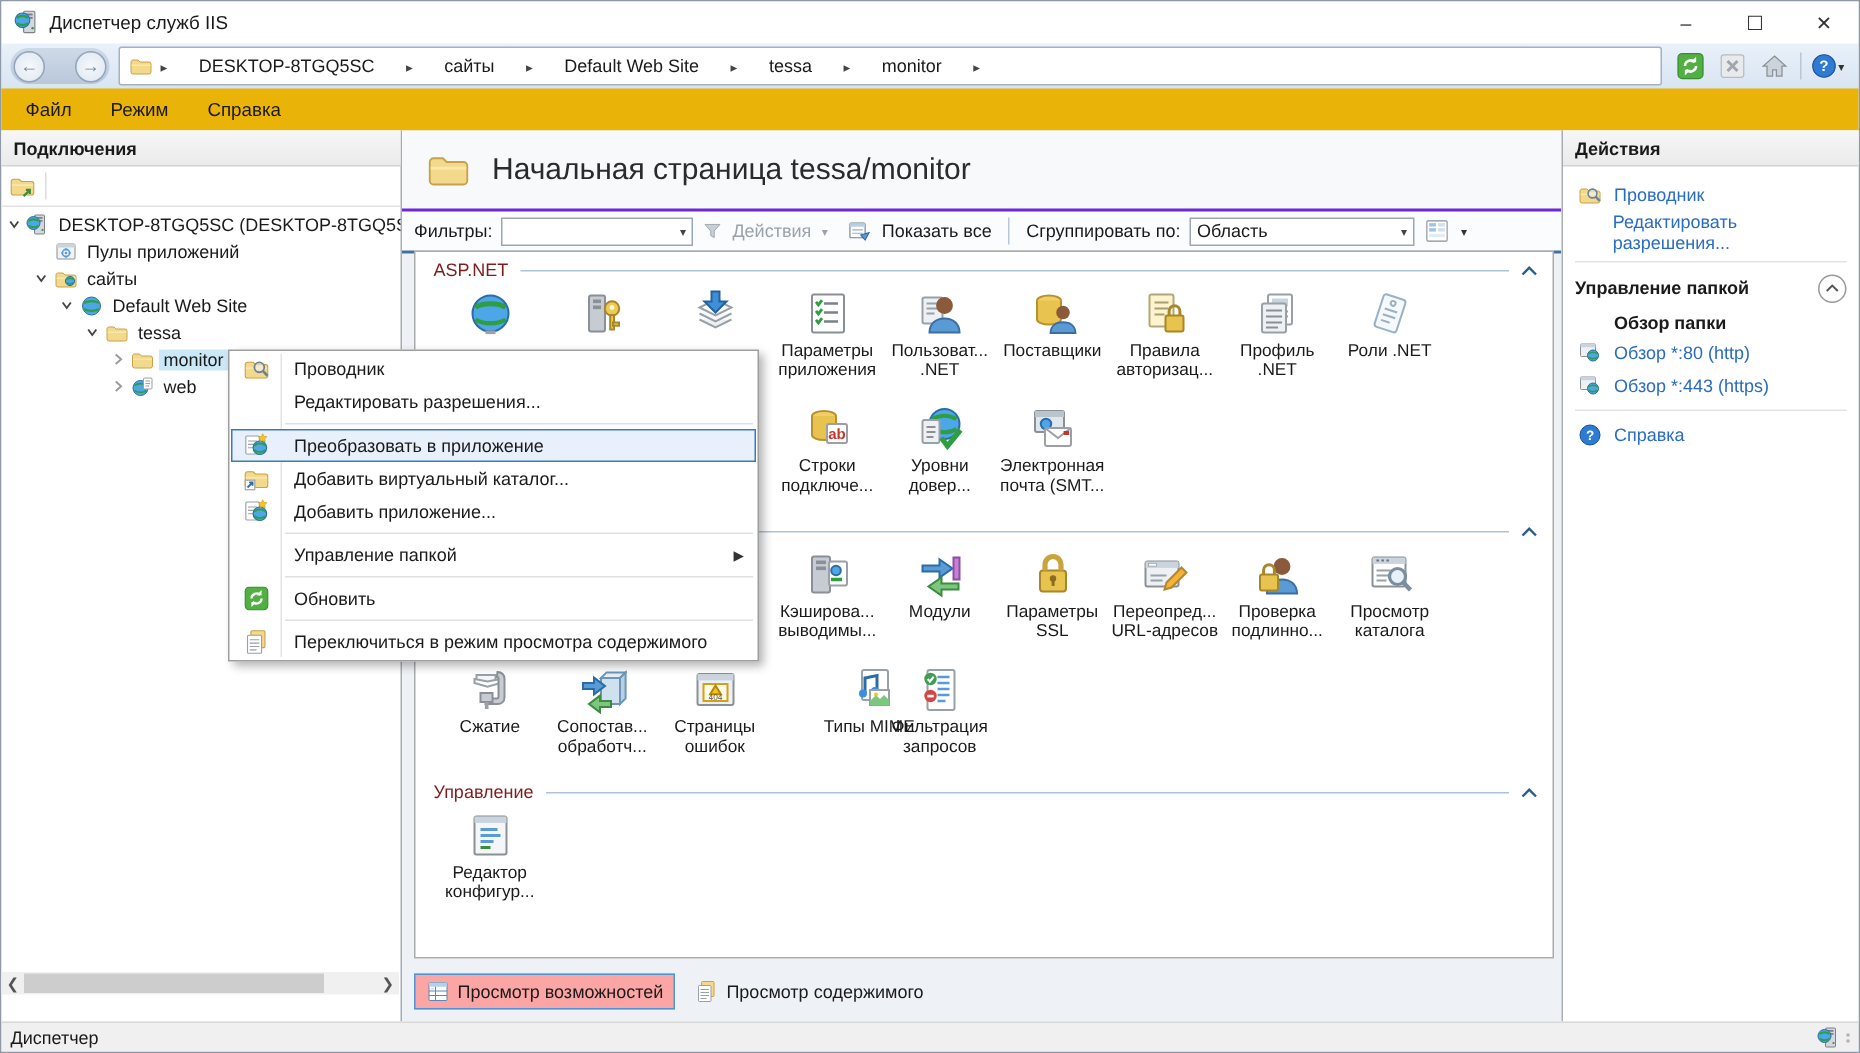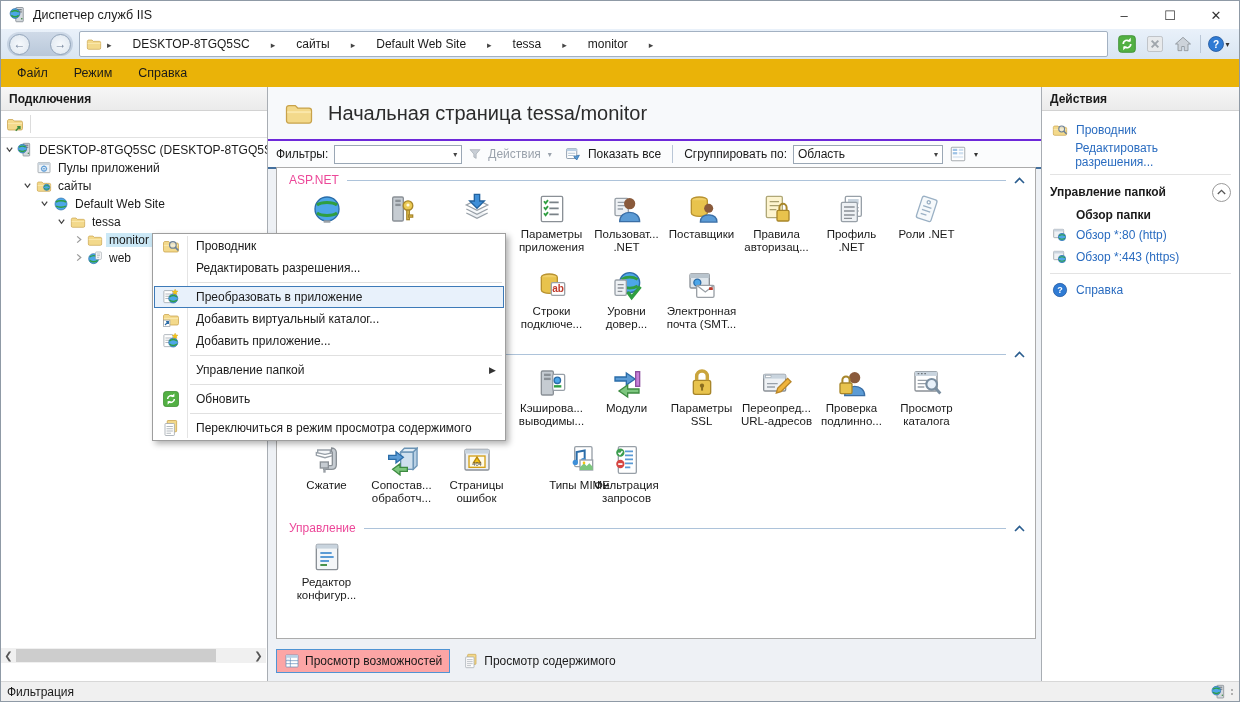--- a/index.html
+++ b/index.html
@@ -63,21 +63,21 @@
   .page-title{font-size:20px;color:#2b2b2b;}
   .filterbar{height:26px;background:#fbfcfd;border-top:2px solid #6d28d9;border-bottom:2px solid #44709d;
     display:flex;align-items:center;padding-left:8px;gap:6px;font-size:12px;}
   .combo{height:19px;background:#fff;border:1px solid #9aa7b5;display:flex;align-items:center;justify-content:space-between;
     padding:0 4px;box-sizing:border-box;}
   .combo .dd{font-size:8px;color:#444;}
   .gray{color:#9aa2ac;}
   .contentbox{position:absolute;left:8px;right:5px;top:80px;bottom:42px;background:#fff;border:1px solid #ababab;
     box-sizing:border-box;padding:3px 6px 0 10px;overflow:hidden;}
   .sec-head{display:flex;align-items:center;gap:8px;height:14px;margin:2px 4px 6px 2px;}
-  .sec-name{color:#ec4899;font-size:12px;}
+  .sec-name{color:#7f1d1d;font-size:12px;}
   .sec-line{flex:1;border-top:1px solid #adc3da;height:0;}
   .chev{color:#2a5d8f;width:11px;height:7px;display:inline-block;}
   .chev svg{width:11px;height:7px;display:block;}
   .frow{display:grid;grid-template-columns:repeat(9,75px);margin-bottom:16px;padding-left:2px;}
   .fitem{display:flex;flex-direction:column;align-items:center;gap:3px;width:75px;}
   .flabel{font-size:11.5px;line-height:13px;text-align:center;max-width:76px;min-height:13px;word-wrap:break-word;}
   .tabsbar{position:absolute;left:8px;bottom:8px;display:flex;align-items:center;gap:6px;}
   .tab{display:flex;align-items:center;gap:5px;padding:3px 7px;}
   .tab.sel{background:#fca5a5;border:1px solid #4f94d4;}
 
@@ -857,21 +857,21 @@
               <rect x="4" y="6" width="12.5" height="16" rx="1" fill="#fff" stroke="#98a0a8"></rect>
               <path d="M6 10h8.5M6 13h8.5M6 16h8.5M6 19h6" stroke="#98a0a8"></path>
             </svg>
           </span>
         </span>
         <span class="mi-label">Переключиться в режим просмотра содержимого</span>
       </div>
     </div>
 
   <div class="statusbar">
-    <span>Фильтрация</span>
+    <span>Диспетчер</span>
     <span class="grow"></span>
     <span class="icn" id="status-icon">
         <svg viewBox="0 0 24 24" xmlns="http://www.w3.org/2000/svg">
           <rect x="9" y="2" width="10" height="19" rx="1" fill="#d3d8dd" stroke="#7a8288"></rect>
           <rect x="11" y="4" width="6" height="1.8" fill="#7a8288"></rect>
           <rect x="11" y="7" width="6" height="1.8" fill="#7a8288"></rect>
           <circle cx="17" cy="17" r="1.1" fill="#3d8b40"></circle>
           <circle cx="8" cy="10" r="6.5" fill="#4da6e8" stroke="#2a6ca8"></circle>
           <path d="M3 8c3-2.2 7-2.2 10 0" stroke="#2f9e41" stroke-width="2" fill="none"></path>
           <path d="M3 12.5c3 2.2 7 2.2 10 0" stroke="#2f9e41" stroke-width="2" fill="none"></path>

